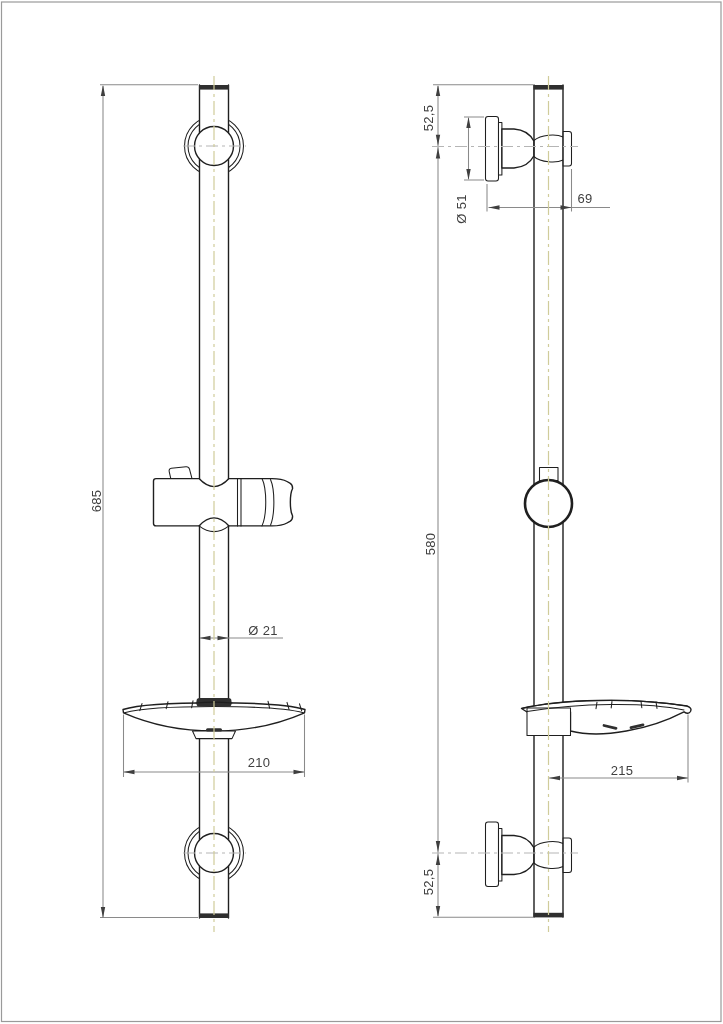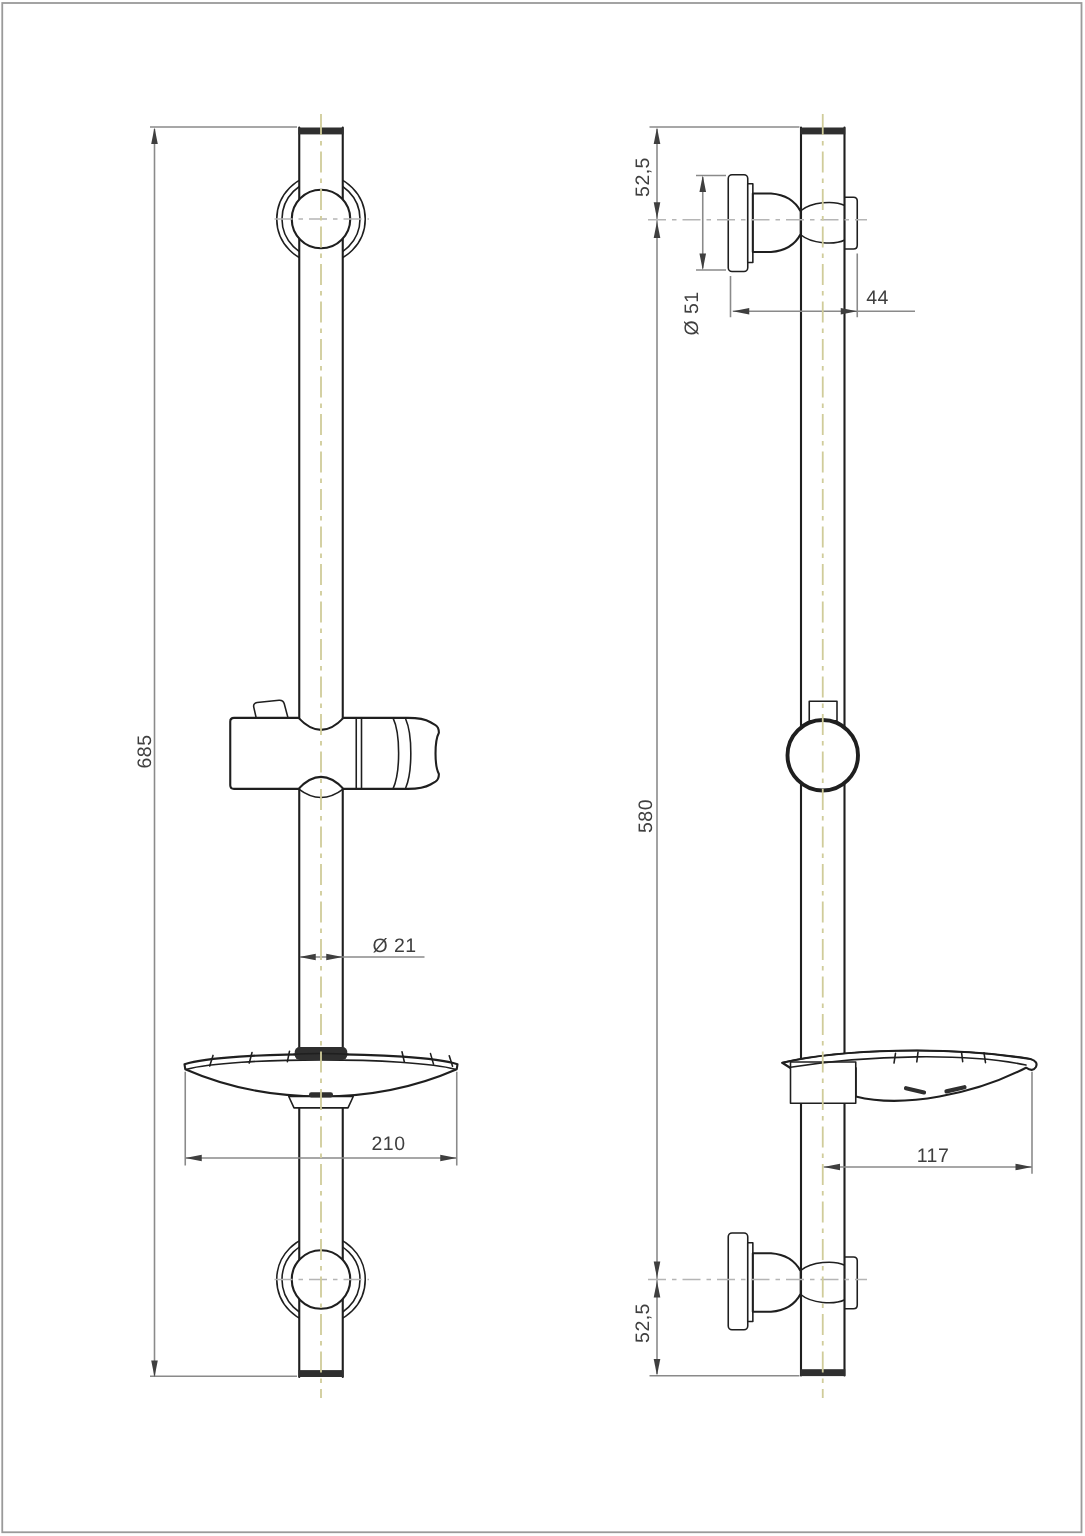--- a/index.html
+++ b/index.html
@@ -159,17 +159,17 @@
     <path class="clg" d="M432,146.5 H578 M432,853 H578"></path>
     <path class="cl" d="M548.5,76 V932"></path>
   </g>
 </svg>
 
   <span class="dimlabel rot" style="left:96px;top:501px;">685</span>
   <span class="dimlabel" style="left:263px;top:630px;">Ø 21</span>
   <span class="dimlabel" style="left:259px;top:762px;">210</span>
   <span class="dimlabel rot" style="left:428px;top:118px;">52,5</span>
   <span class="dimlabel rot" style="left:461px;top:209px;">Ø 51</span>
-  <span class="dimlabel" style="left:585px;top:198px;">44</span>
+  <span class="dimlabel" style="left:585px;top:198px;">69</span>
   <span class="dimlabel rot" style="left:430px;top:544px;">580</span>
-  <span class="dimlabel" style="left:622px;top:770px;">117</span>
+  <span class="dimlabel" style="left:622px;top:770px;">215</span>
   <span class="dimlabel rot" style="left:428px;top:882px;">52,5</span>
 </div>
 
 </body></html>

